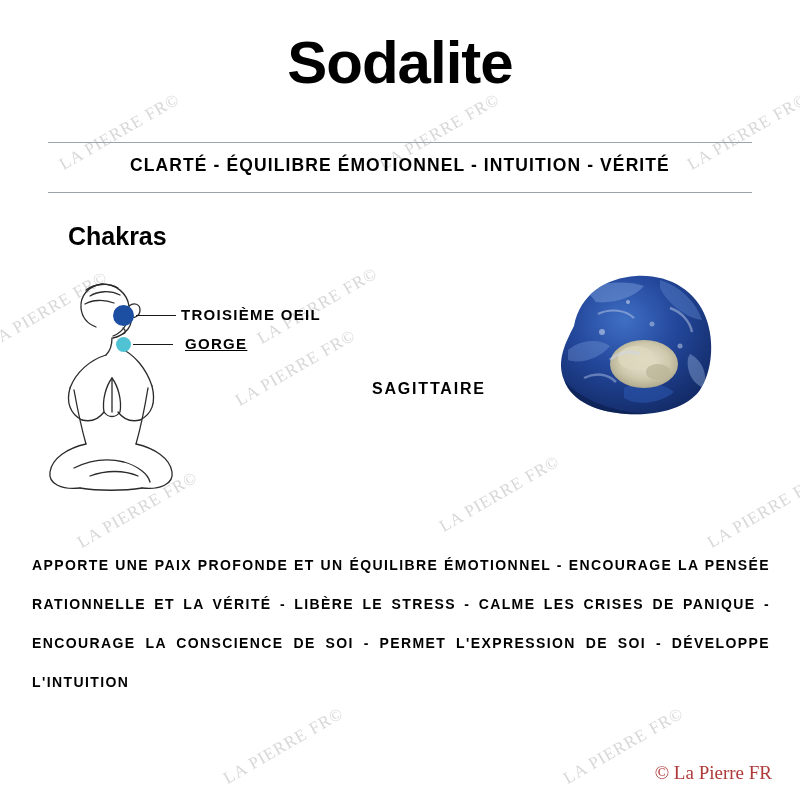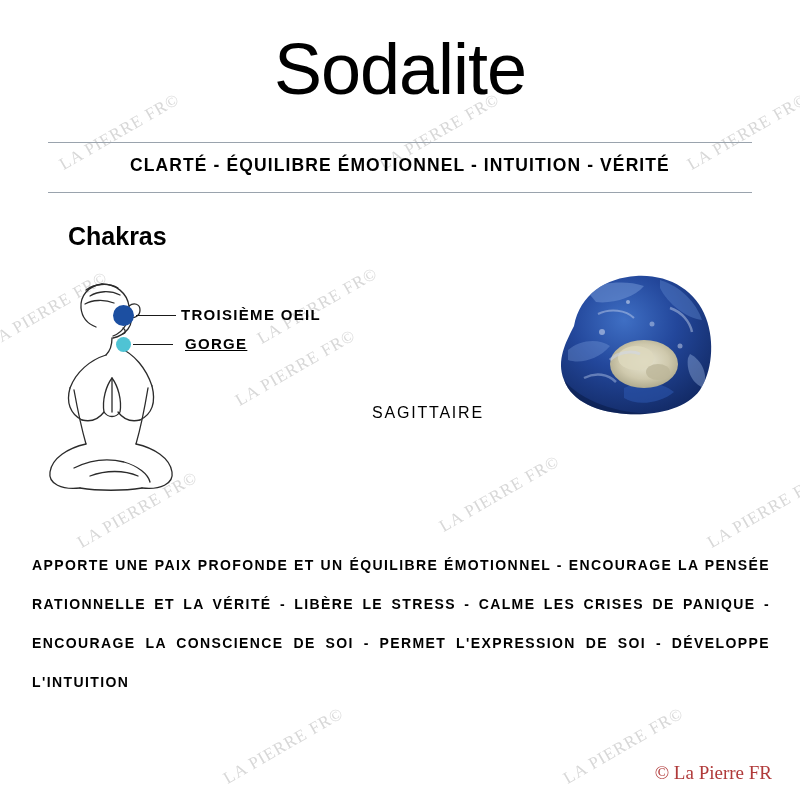--- a/index.html
+++ b/index.html
@@ -38,22 +38,22 @@
     white-space: nowrap;
   }
 
   
   .title {
     position: absolute;
     top: 28px;
     left: 0;
     width: 800px;
     text-align: center;
-    font-size: 72px;
-    font-weight: normal;
+    font-size: 60px;
+    font-weight: bold;
     letter-spacing: -1px;
     z-index: 3;
   }
 
   .rule {
     position: absolute;
     left: 48px;
     width: 704px;
     height: 1px;
     background: #9aa3ad;
@@ -136,24 +136,23 @@
     left: 372px;
     font-size: 25px;
     font-weight: bold;
     z-index: 3;
   }
   .zodiac-value {
     position: absolute;
     top: 380px;
     left: 372px;
     font-size: 16px;
-    font-weight: normal;
+    font-weight: bold;
     letter-spacing: 1.8px;
     z-index: 3;
-    margin-top: 24px;
   }
 
   
   .stone {
     position: absolute;
     left: 540px;
     top: 268px;
     width: 190px;
     height: 160px;
     z-index: 2;

